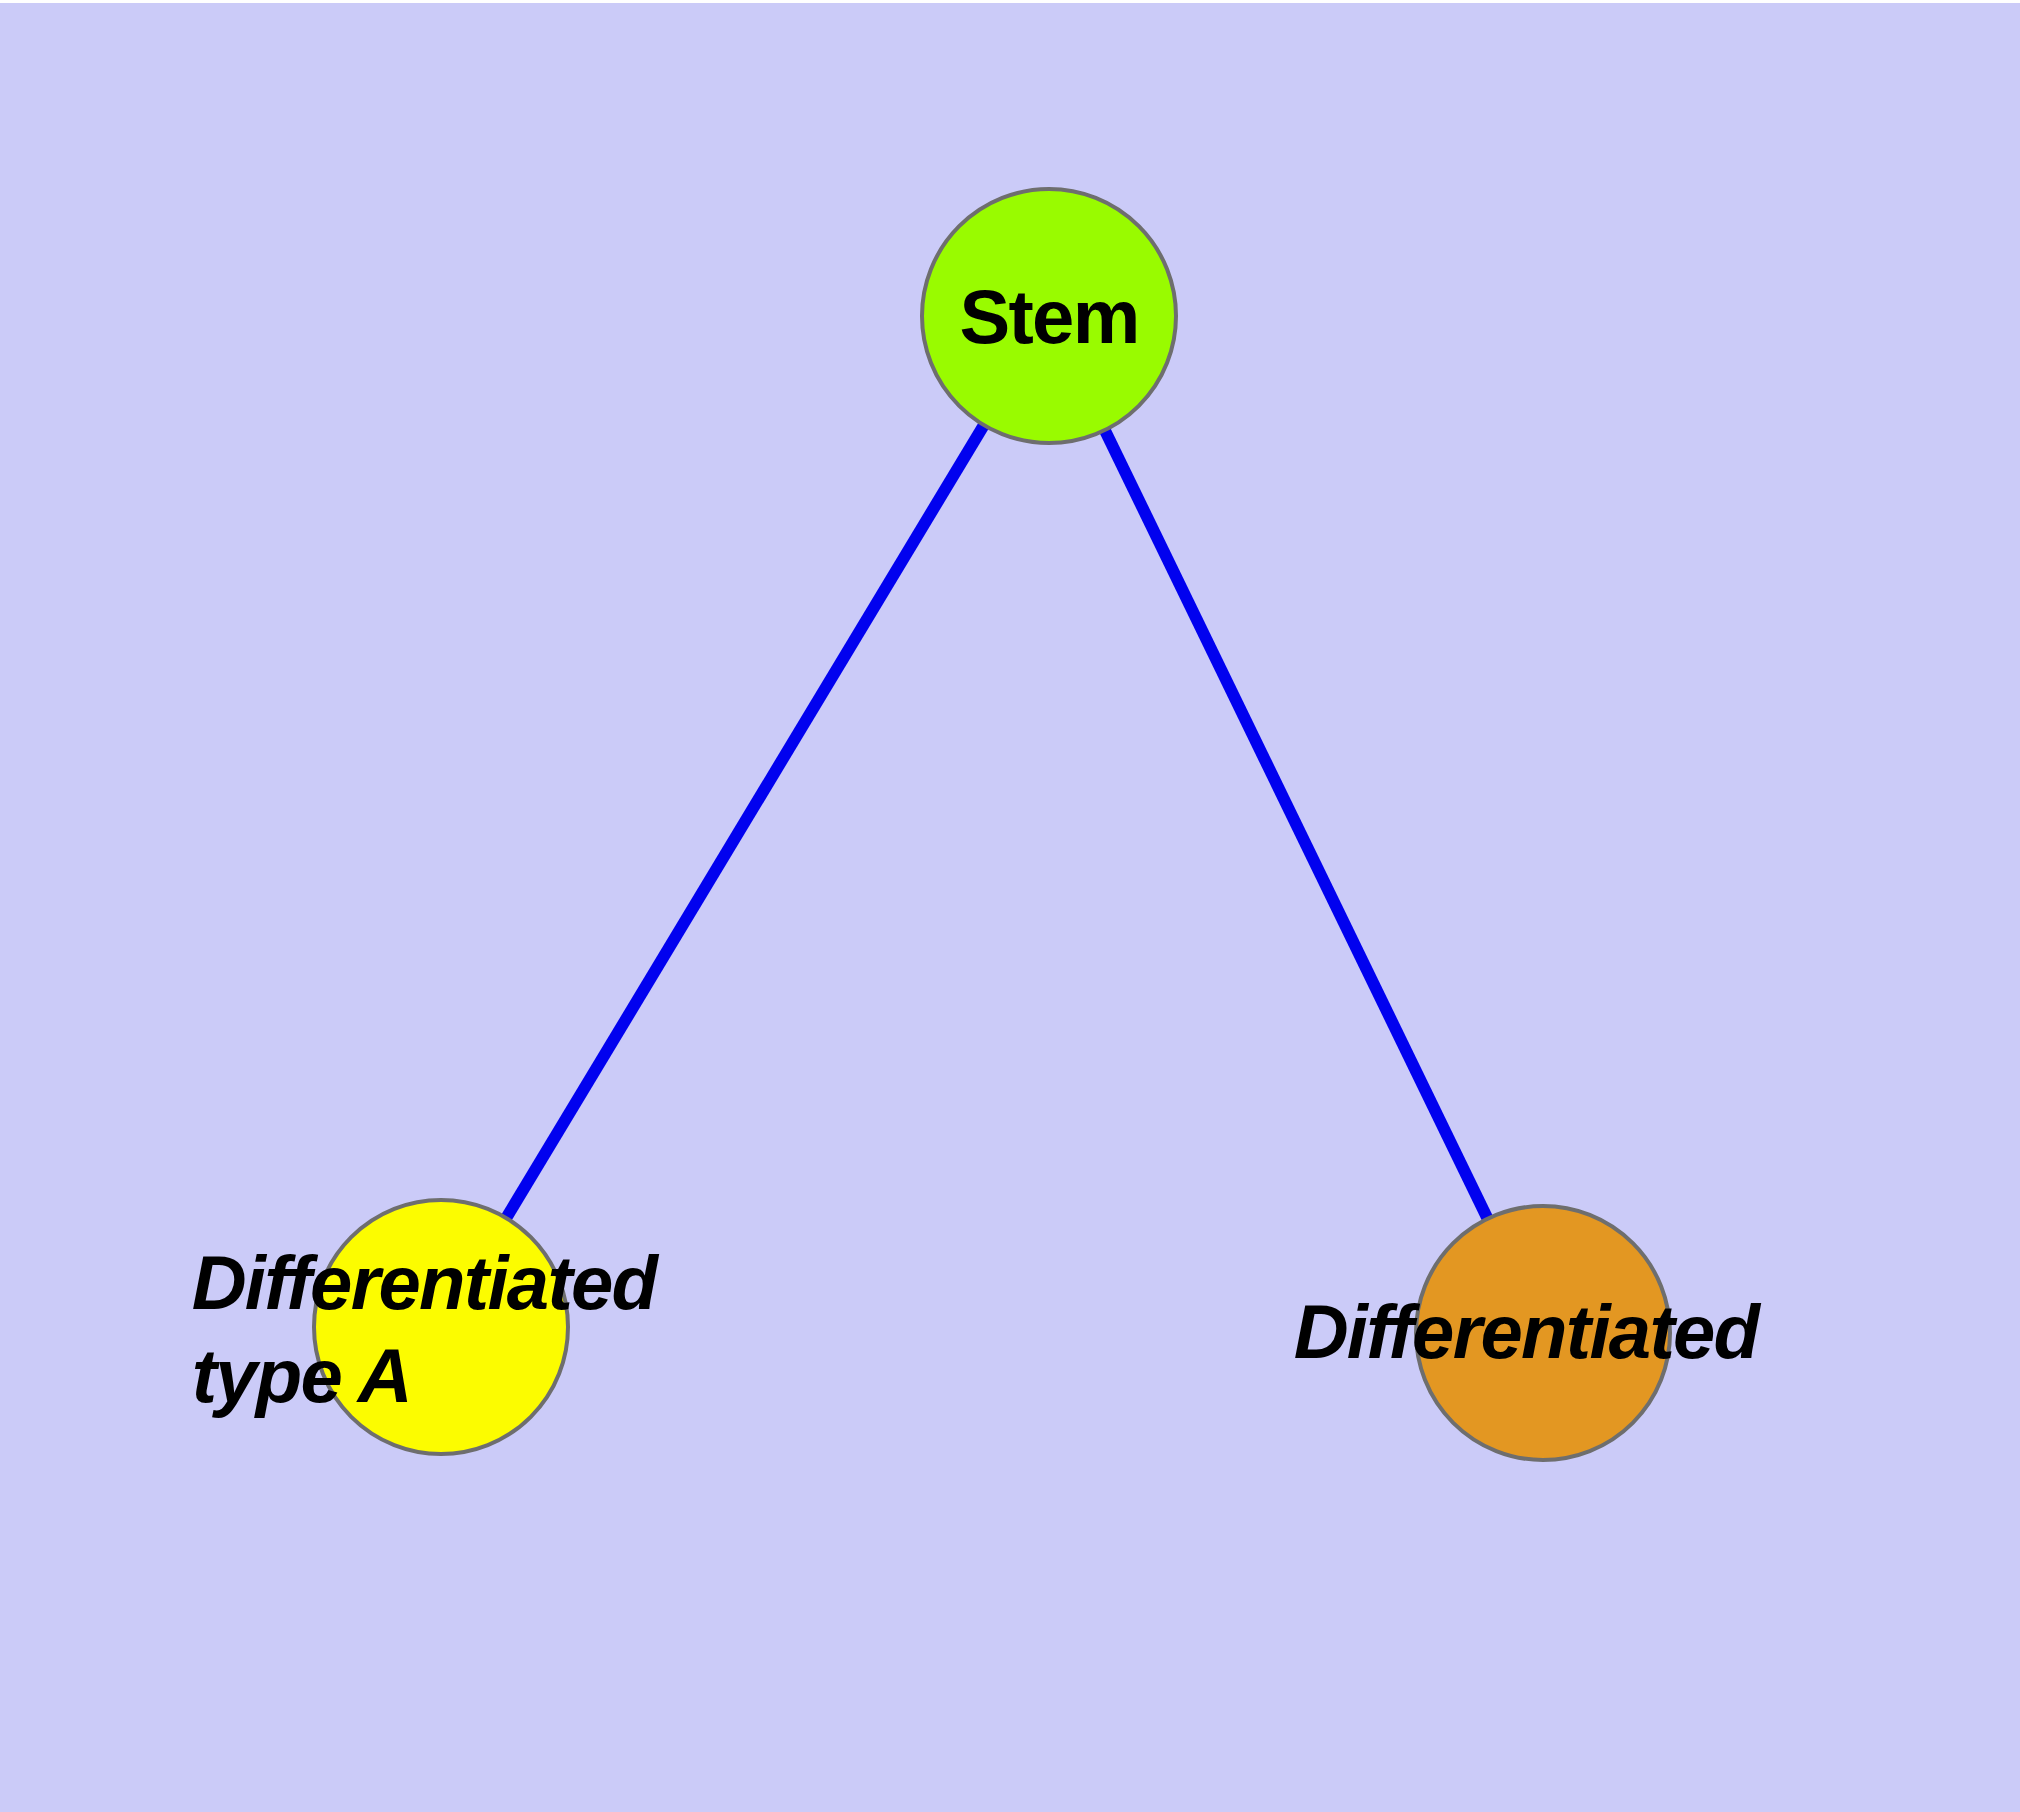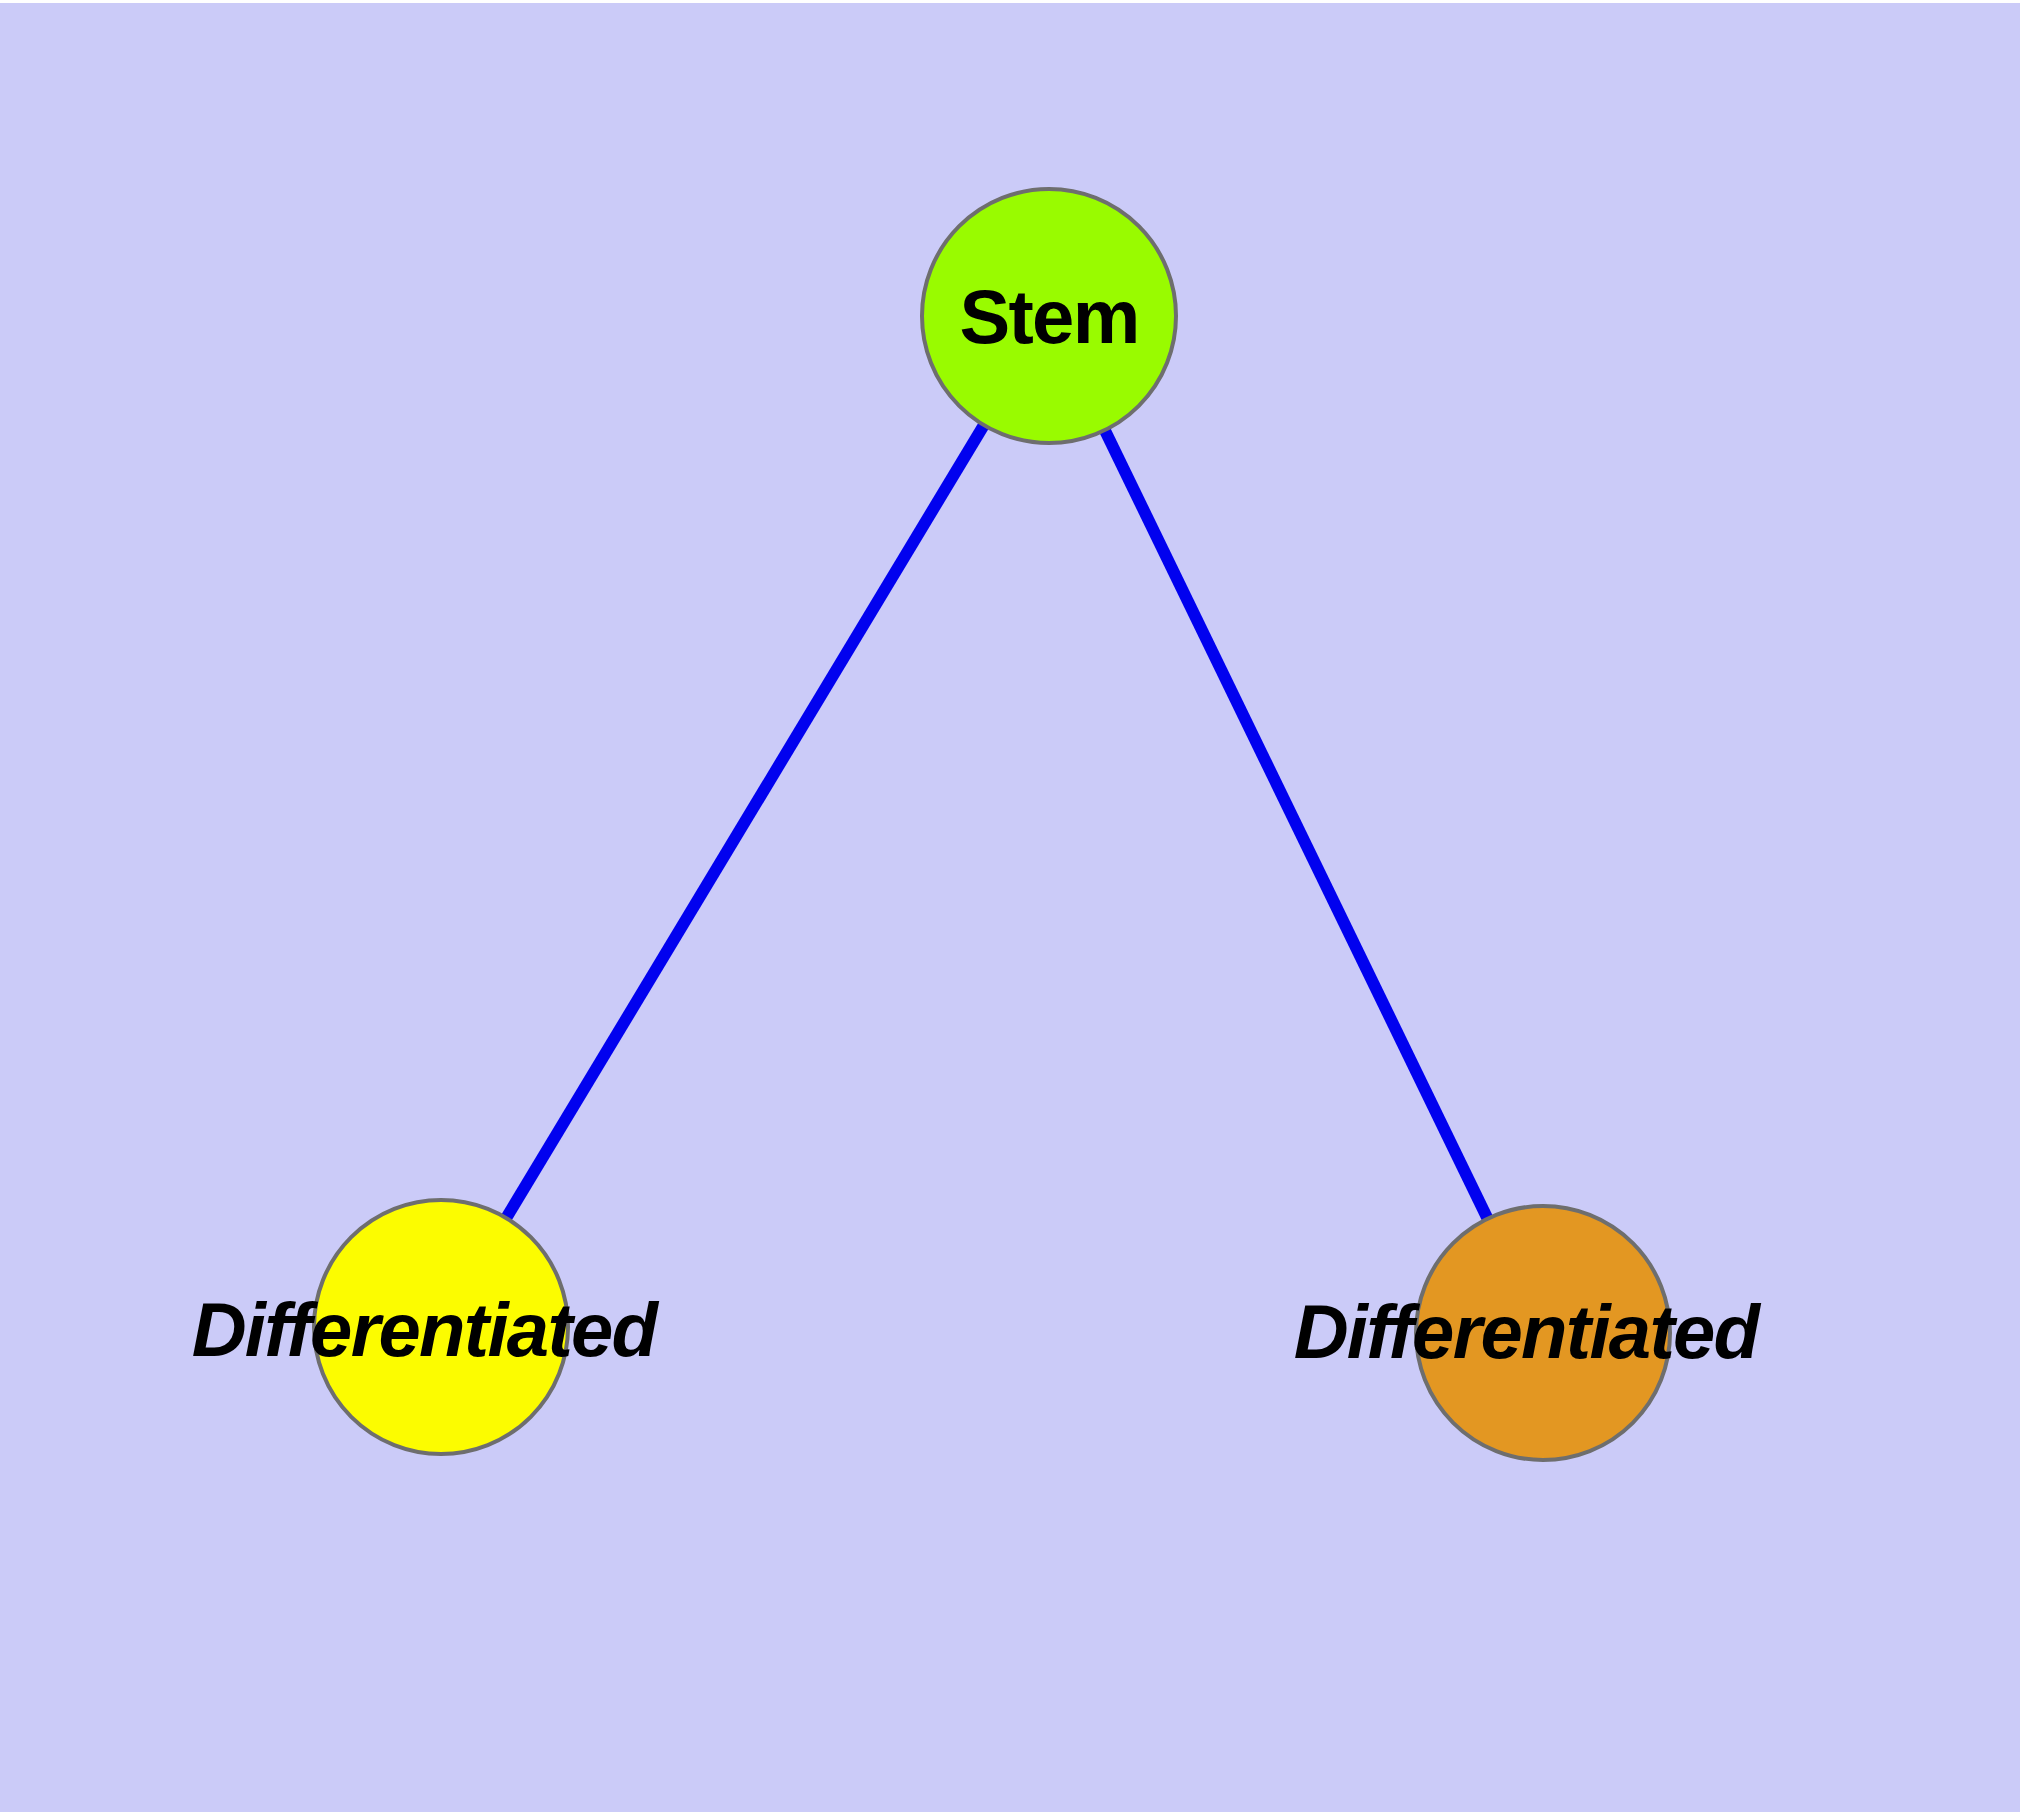--- a/index.html
+++ b/index.html
@@ -82,20 +82,21 @@
   <div class="node node-stem" style="background-color: rgb(153, 251, 0); border-color: rgb(110, 110, 110);">
     <span class="node-label">Stem</span>
   </div>
 
   <div class="node node-diff-a" style="background-color: rgb(252, 252, 0); border-color: rgb(110, 110, 110);"></div>
 
   <div class="node node-diff-b" style="background-color: rgb(227, 151, 34); border-color: rgb(110, 110, 110);"></div>
 
   <div class="float-label label-diff-a">
     <div>Differentiated</div>
+    <div>type A</div>
   </div>
 
   <div class="float-label label-diff-b">
     <div>Differentiated</div>
   </div>
 
   <div class="top-margin"></div>
 </div>
 
 

